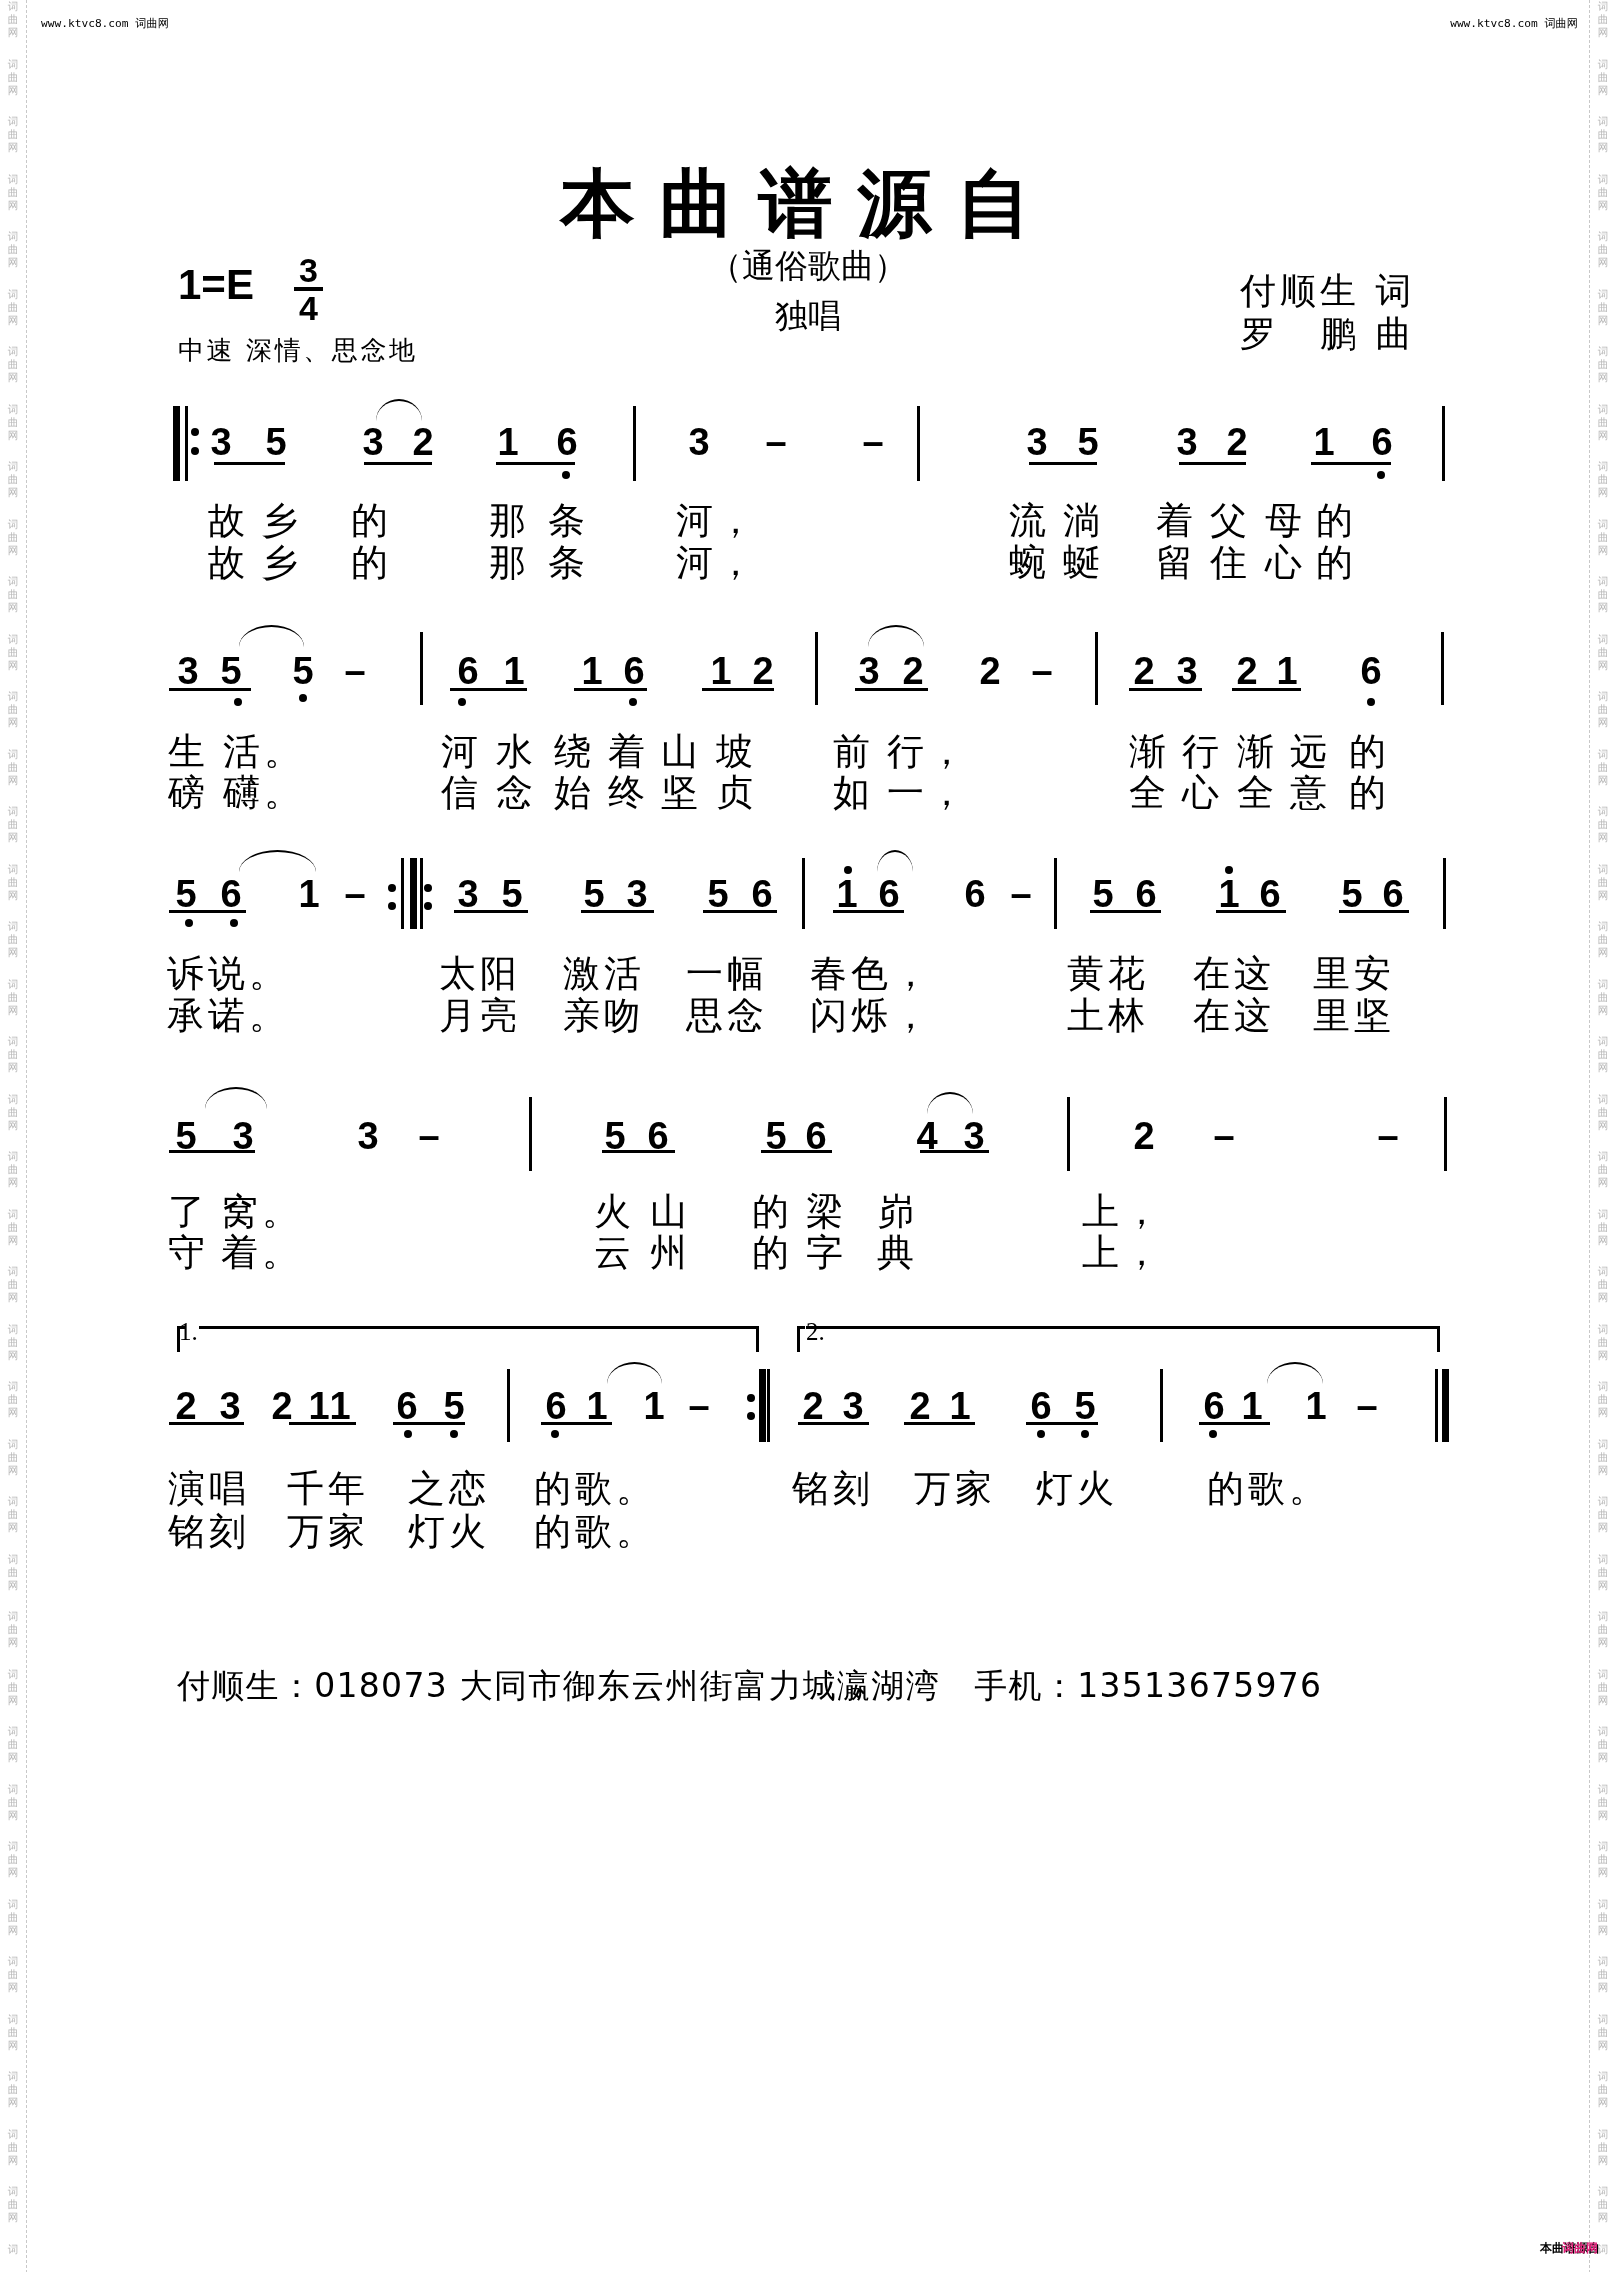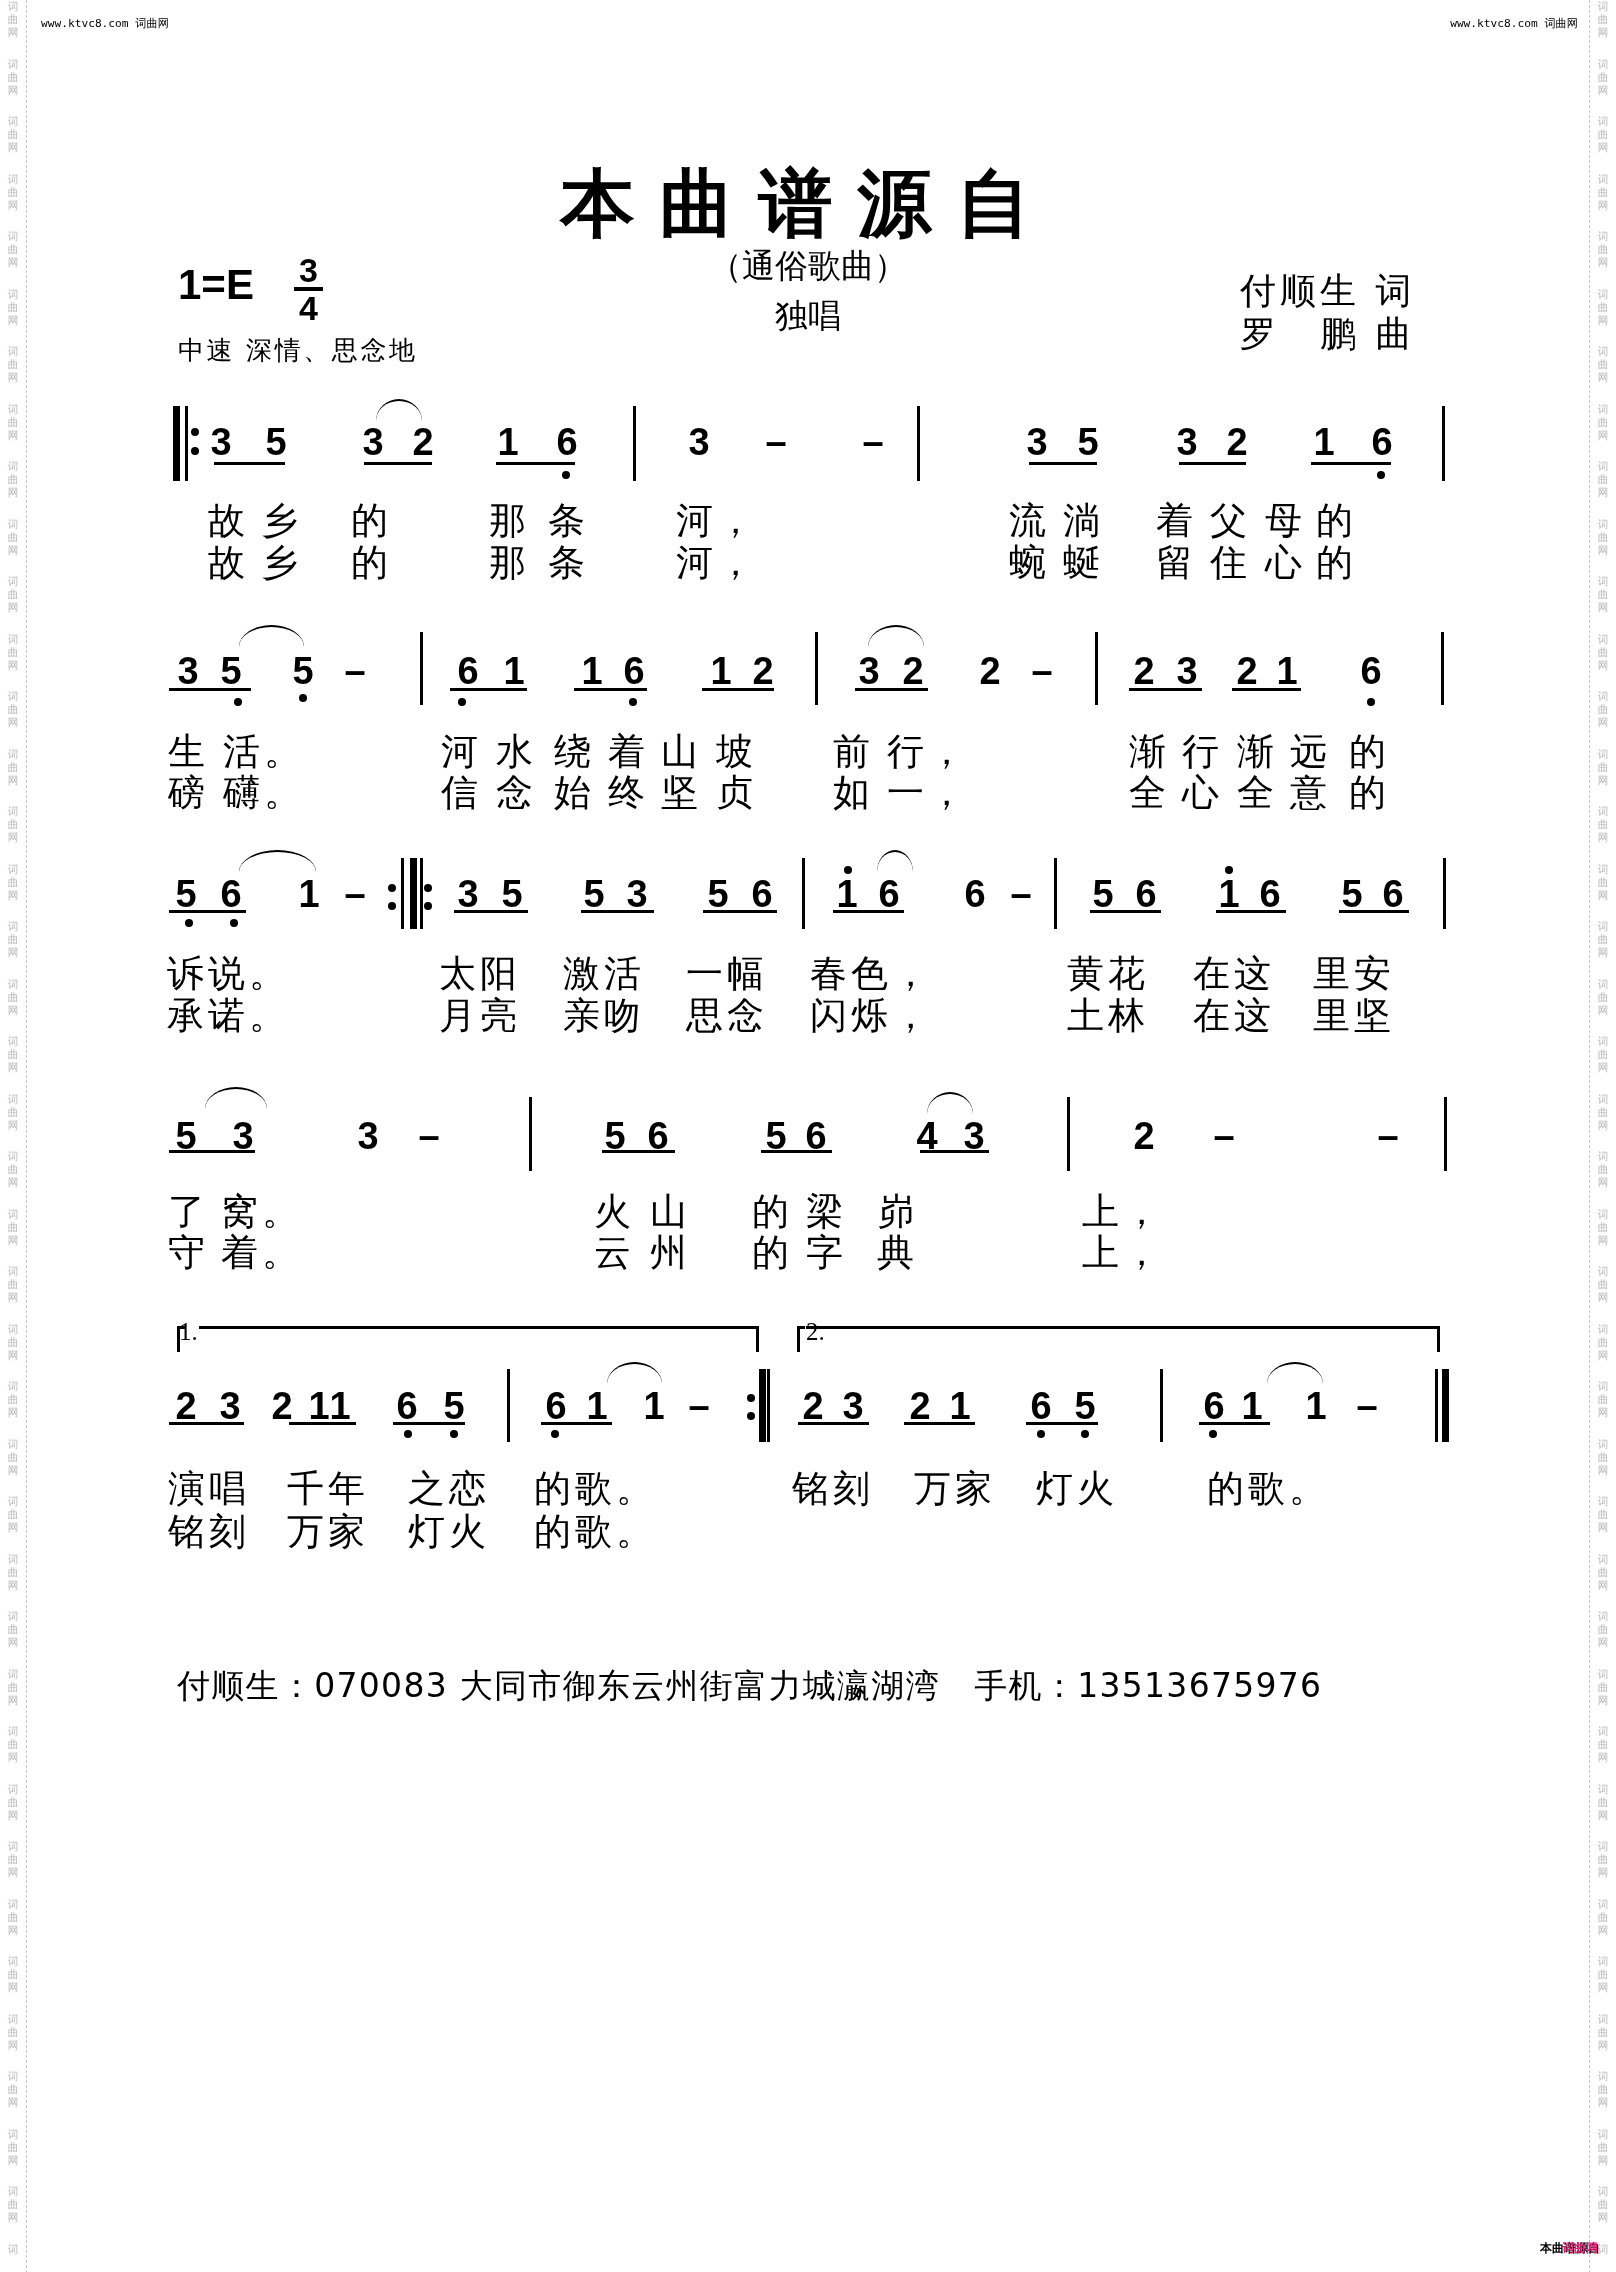--- a/index.html
+++ b/index.html
@@ -698,17 +698,17 @@
     <div class="note" style="left: 1174px; top: 650px;">3</div>
     <div class="uline" style="left: 1129px; width: 73px; top: 688px;"></div>
     <div class="note" style="left: 1234px; top: 650px;">2</div>
     <div class="note" style="left: 1274px; top: 650px;">1</div>
     <div class="uline" style="left: 1232px; width: 69px; top: 688px;"></div>
     <div class="note" style="left: 1358px; top: 650px;">6</div>
     <div class="dot" style="left: 1367px; top: 698px;"></div>
     <div class="dot" style="left: 299px; top: 694px;"></div>
   </div>
 
-<div class="abs footer">付顺生：070083 大同市御东云州街富力城瀛湖湾　手机：13513675976</div>
+<div class="abs footer">付顺生：018073 大同市御东云州街富力城瀛湖湾　手机：13513675976</div>
 
 <div class="abs src" style="left:1540px;text-align:center;">本曲谱源自</div>
 <div class="abs src" style="left:1562px; color:#e0217a;">词曲网</div>
 
 
 </body></html>

